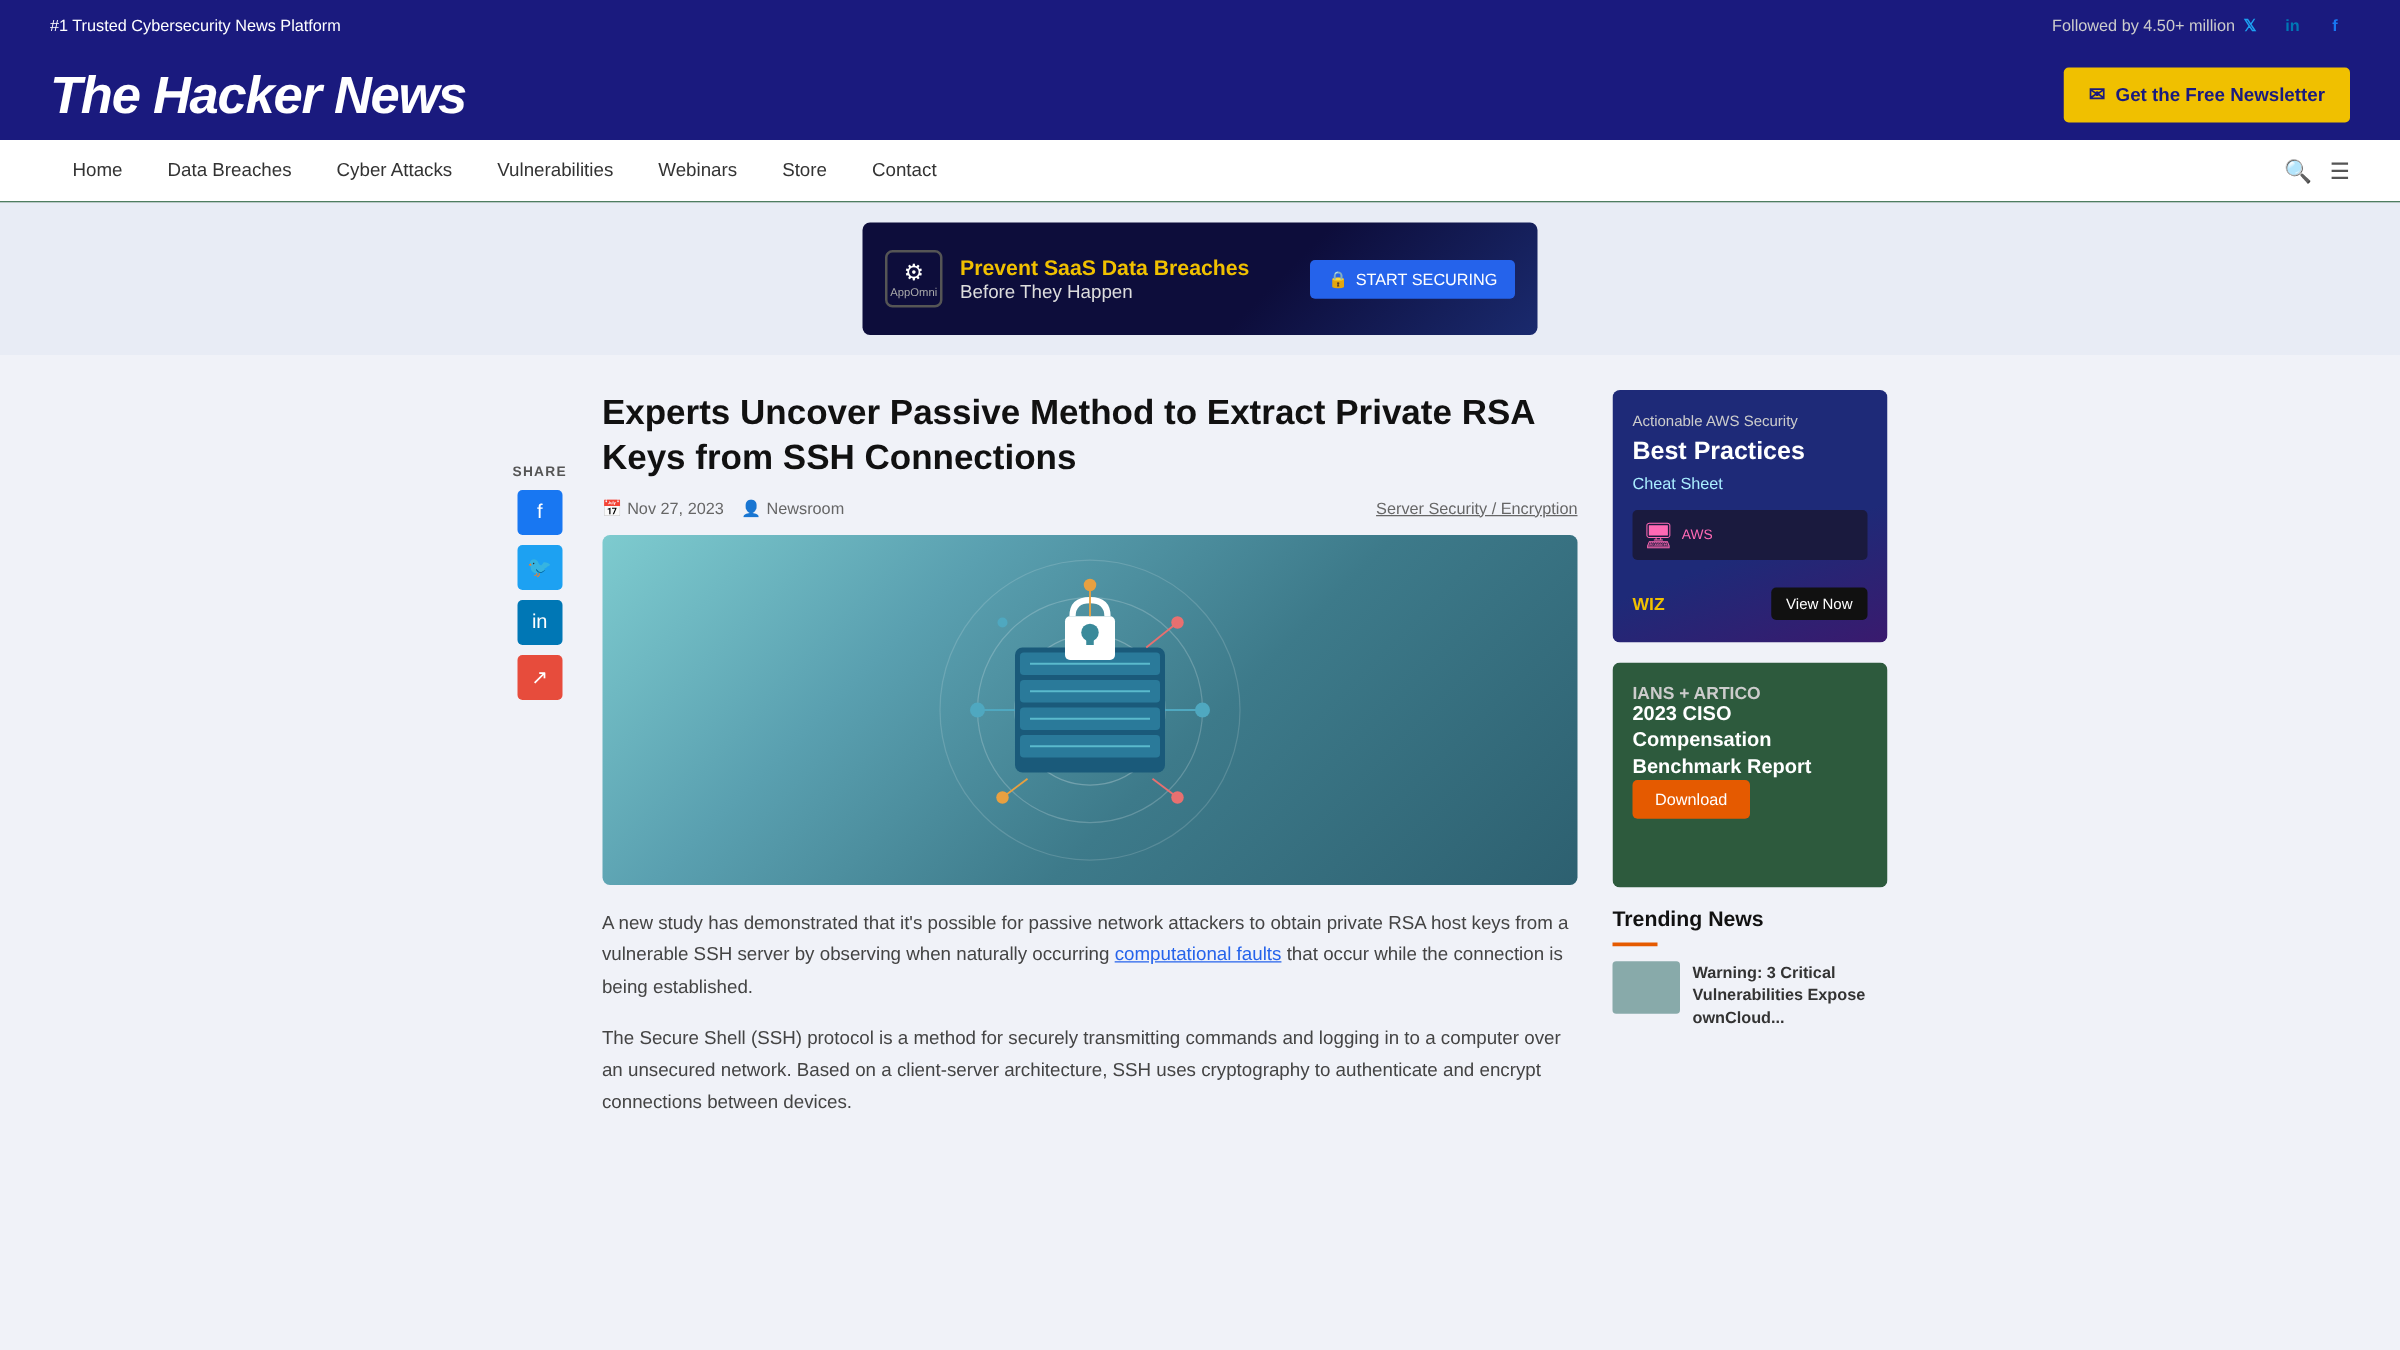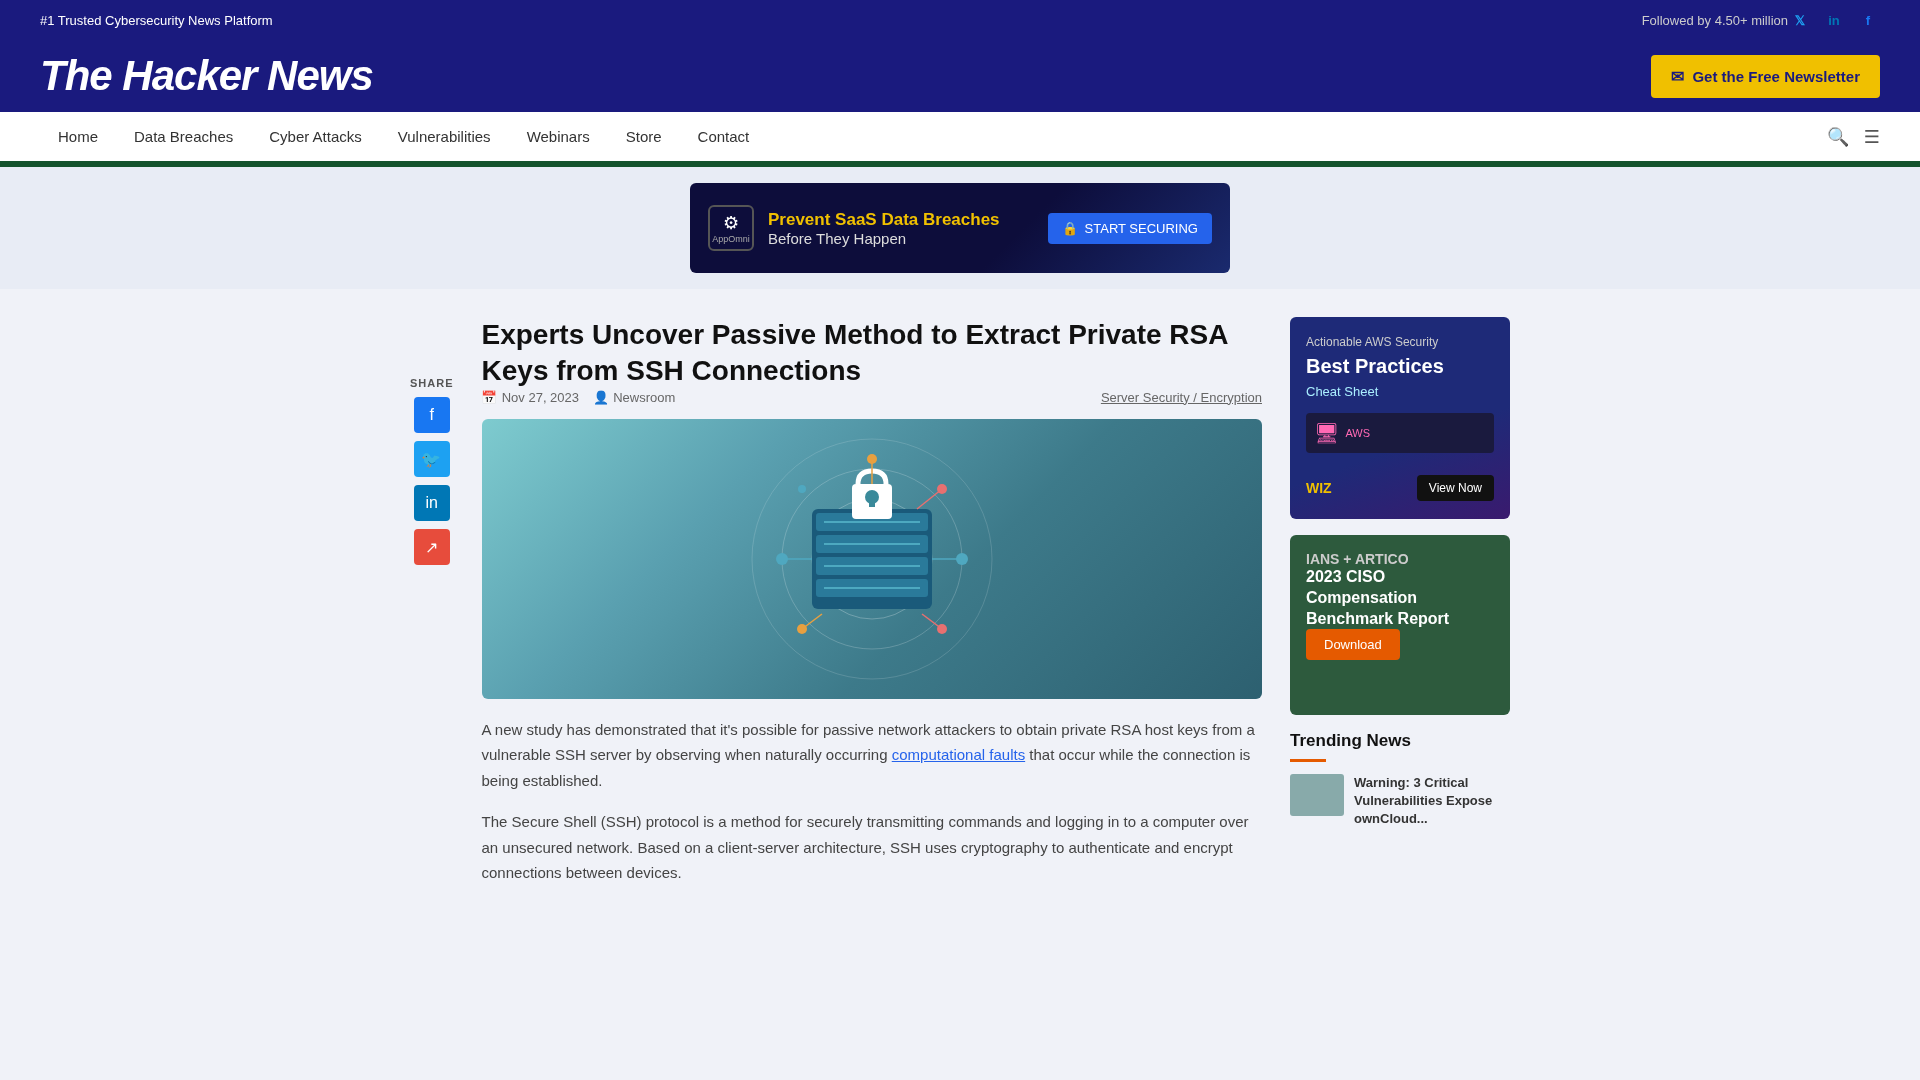--- a/index.html
+++ b/index.html
@@ -56,21 +56,21 @@
       gap: 8px;
     }
     .newsletter-btn .envelope { font-size: 16px; }
 
     
     .nav {
       background: white;
       display: flex;
       align-items: center;
       padding: 0 40px;
-      border-bottom: 6px solid #14532d;
+      border-bottom: 1px solid #14532d;
       gap: 0;
     }
     .nav-item {
       padding: 16px 18px;
       font-size: 15px;
       color: #333;
       cursor: pointer;
       text-decoration: none;
       display: block;
     }
@@ -164,20 +164,21 @@
     .share-li { background: #0077b5; }
     .share-other { background: #e74c3c; }
 
     
     .article-col { flex: 1; min-width: 0; }
     .article-title {
       font-size: 28px;
       font-weight: 800;
       color: #111;
       line-height: 1.3;
+      margin-bottom: 14px;
     }
     .article-meta {
       display: flex;
       align-items: center;
       justify-content: space-between;
       margin-bottom: 14px;
       font-size: 13px;
       color: #666;
     }
     .article-meta-left { display: flex; align-items: center; gap: 14px; }

